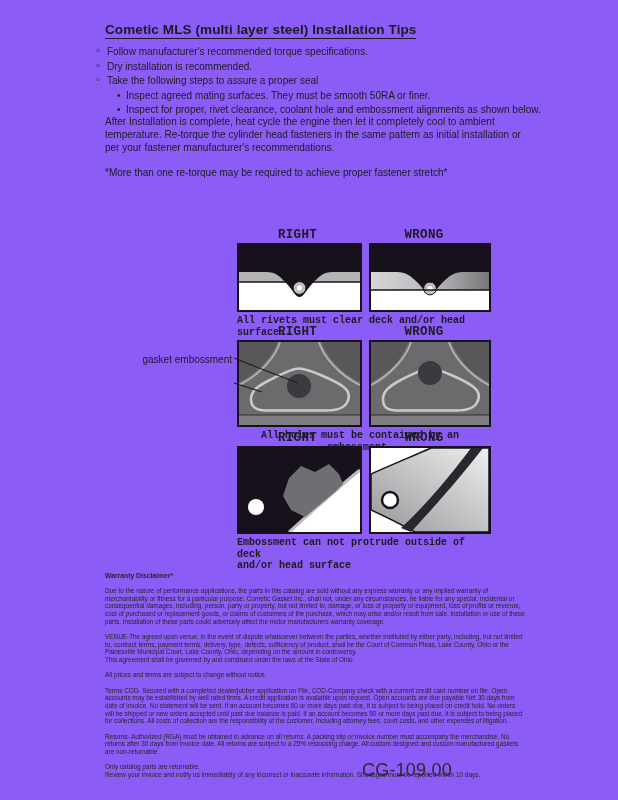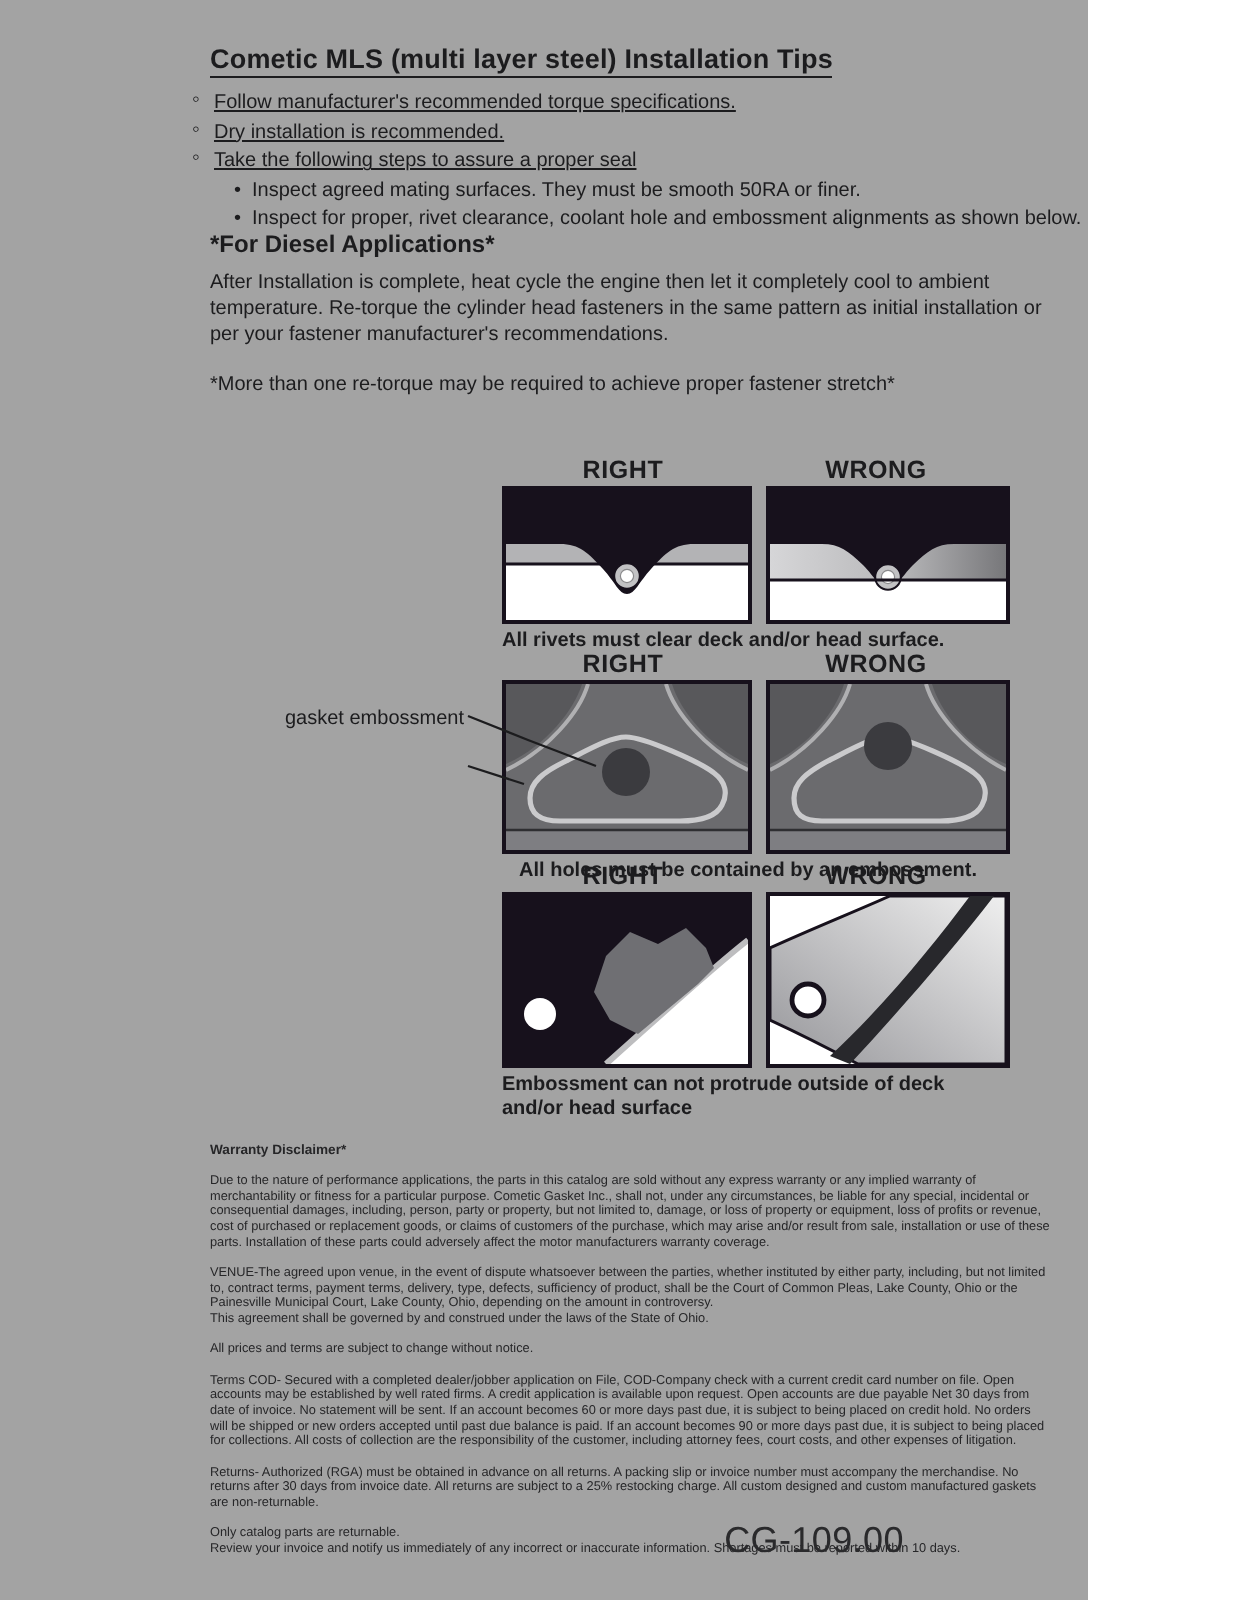--- a/index.html
+++ b/index.html
@@ -1,35 +1,35 @@
 <!DOCTYPE html>
 <html><head>
 <meta charset="utf-8">
 <style>
   html,body { margin:0; padding:0; background:#ffffff; }
   .doc {
-    position:relative; width:544px; height:800px; background:#a3a3a3;
+    position:relative; width:618px; height:800px; background:#8b5cf6;
     font-family:"Liberation Sans", sans-serif; color:#1c1c1e; overflow:hidden;
   }
   
   .title {
     position:absolute; left:105px; top:22px; font-size:13.5px; font-weight:bold;
     border-bottom:1.6px solid #1c1c1e; padding-bottom:1px; letter-spacing:.1px;
   }
   .tips { position:absolute; left:96px; top:46px; width:505px; font-size:10px; }
-  .bullet { position:relative; padding-left:11px; margin-bottom:3.2px; line-height:11.5px;text-decoration:underline; }
+  .bullet { position:relative; padding-left:11px; margin-bottom:3.2px; line-height:11.5px; }
   .bullet::before { content:"◦"; position:absolute; left:0; top:-1px; font-size:11px; }
   .subbullet { position:relative; padding-left:9px; margin:2.5px 0 0 21px; line-height:11.5px; }
   .subbullet::before { content:"•"; position:absolute; left:0; top:0; font-size:10px; }
   
   .diesel { position:absolute; left:105px; top:115px; width:428px; }
   .diesel-h { font-size:12px; font-weight:bold; margin-bottom:6px; }
   .diesel p { font-size:10px; line-height:13.2px; margin:0 0 11px 0; }
   
-  .diag { position:absolute; left:251px; width:246px; }
+  .diag { position:absolute; left:237px; width:246px;font-family:Liberation Mono, monospace; }
   .diag-labels { display:flex; }
   .diag-label { font-size:12.5px; font-weight:bold; letter-spacing:.3px; text-align:center; }
   .diag-label.r { width:121px; }
   .diag-label.w { width:118px; margin-left:7px; }
   .panels { display:flex; margin-top:1px; }
   .panel { border:2px solid #17111c; line-height:0; background:#fff; }
   .panel.w { margin-left:7px; }
   .caption { font-size:10px; font-weight:bold; margin-top:3px; line-height:11.5px; }
   .caption.center { text-align:center; }
   
@@ -56,21 +56,20 @@
 
   <div class="tips">
     <div class="bullet"><span>Follow manufacturer's recommended torque specifications.</span></div>
     <div class="bullet"><span>Dry installation is recommended.</span></div>
     <div class="bullet"><span>Take the following steps to assure a proper seal</span></div>
     <div class="subbullet"><span>Inspect agreed mating surfaces.  They must be smooth 50RA or finer.</span></div>
     <div class="subbullet"><span>Inspect for proper, rivet clearance, coolant hole and embossment alignments as shown below.</span></div>
   </div>
 
   <div class="diesel">
-    <div class="diesel-h">*For Diesel Applications*</div>
     <p>After Installation is complete, heat cycle the engine then let it completely cool to ambient temperature. Re-torque the cylinder head fasteners in the same pattern as initial installation or per your fastener manufacturer's recommendations.</p>
     <p>*More than one re-torque may be required to achieve proper fastener stretch*</p>
   </div>
 
   <div class="diag" style="top:228px;">
     <div class="diag-labels">
       <div class="diag-label r">RIGHT</div>
       <div class="diag-label w">WRONG</div>
     </div>
     <div class="panels">

